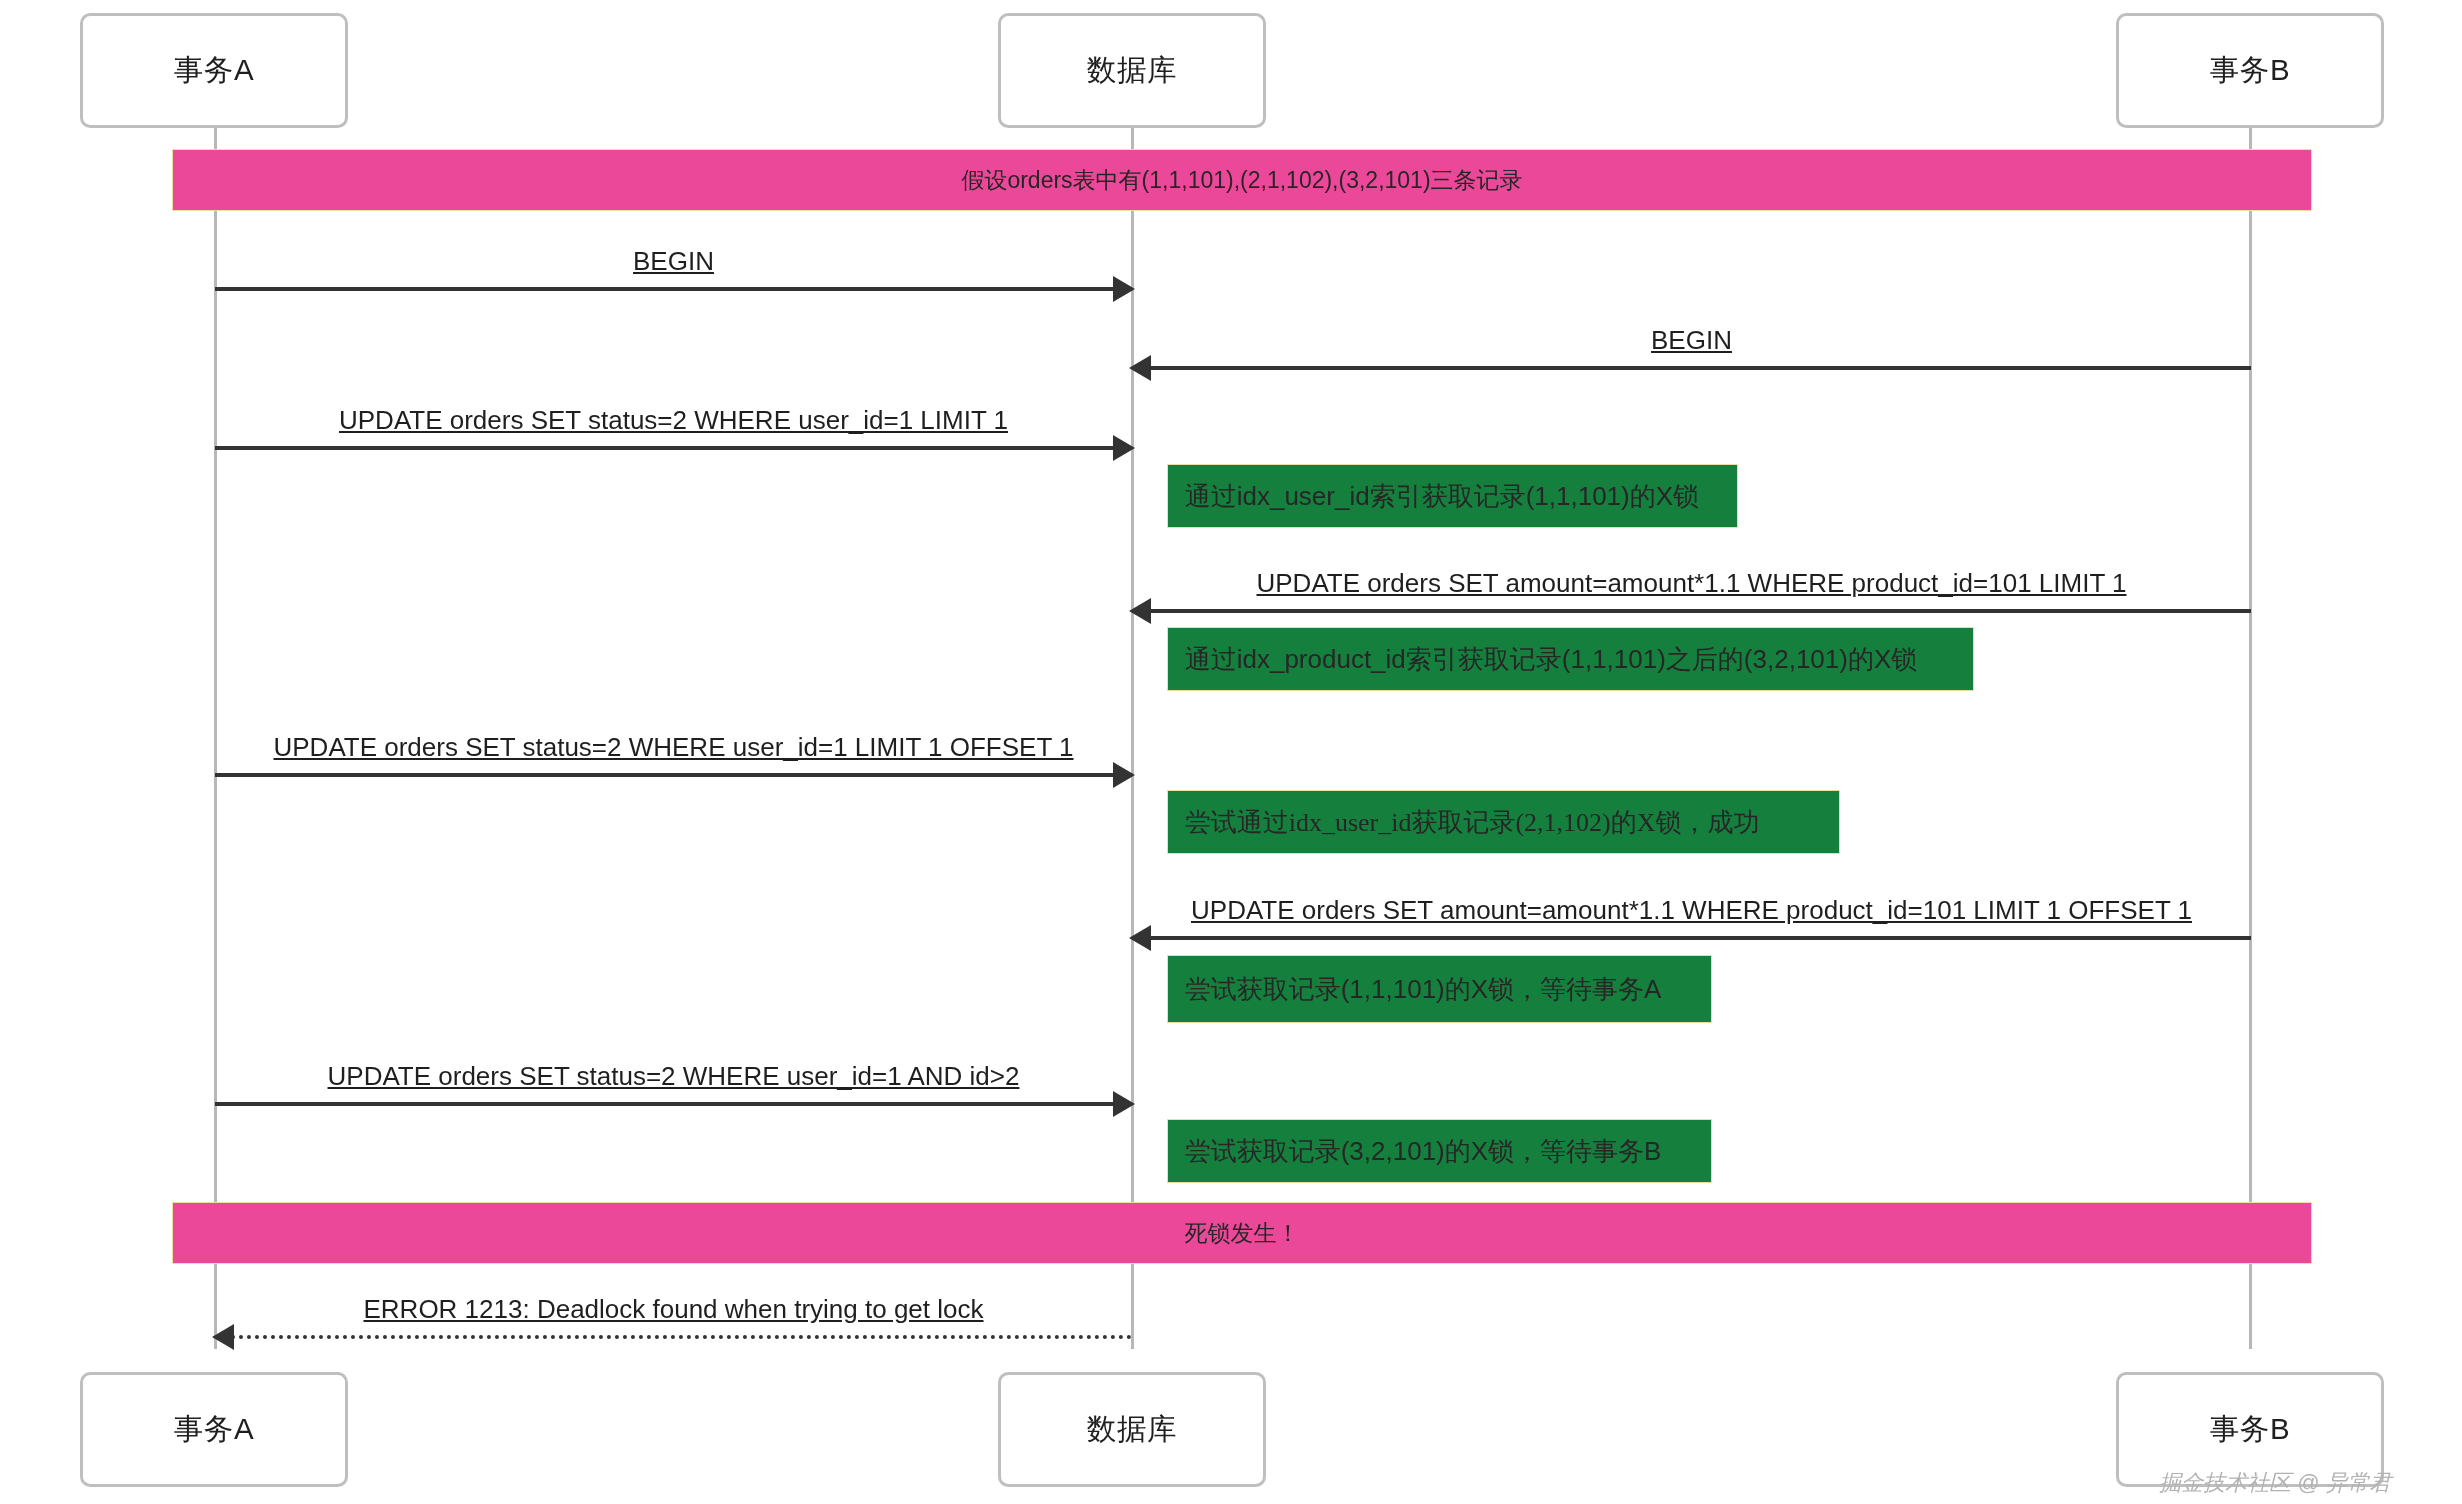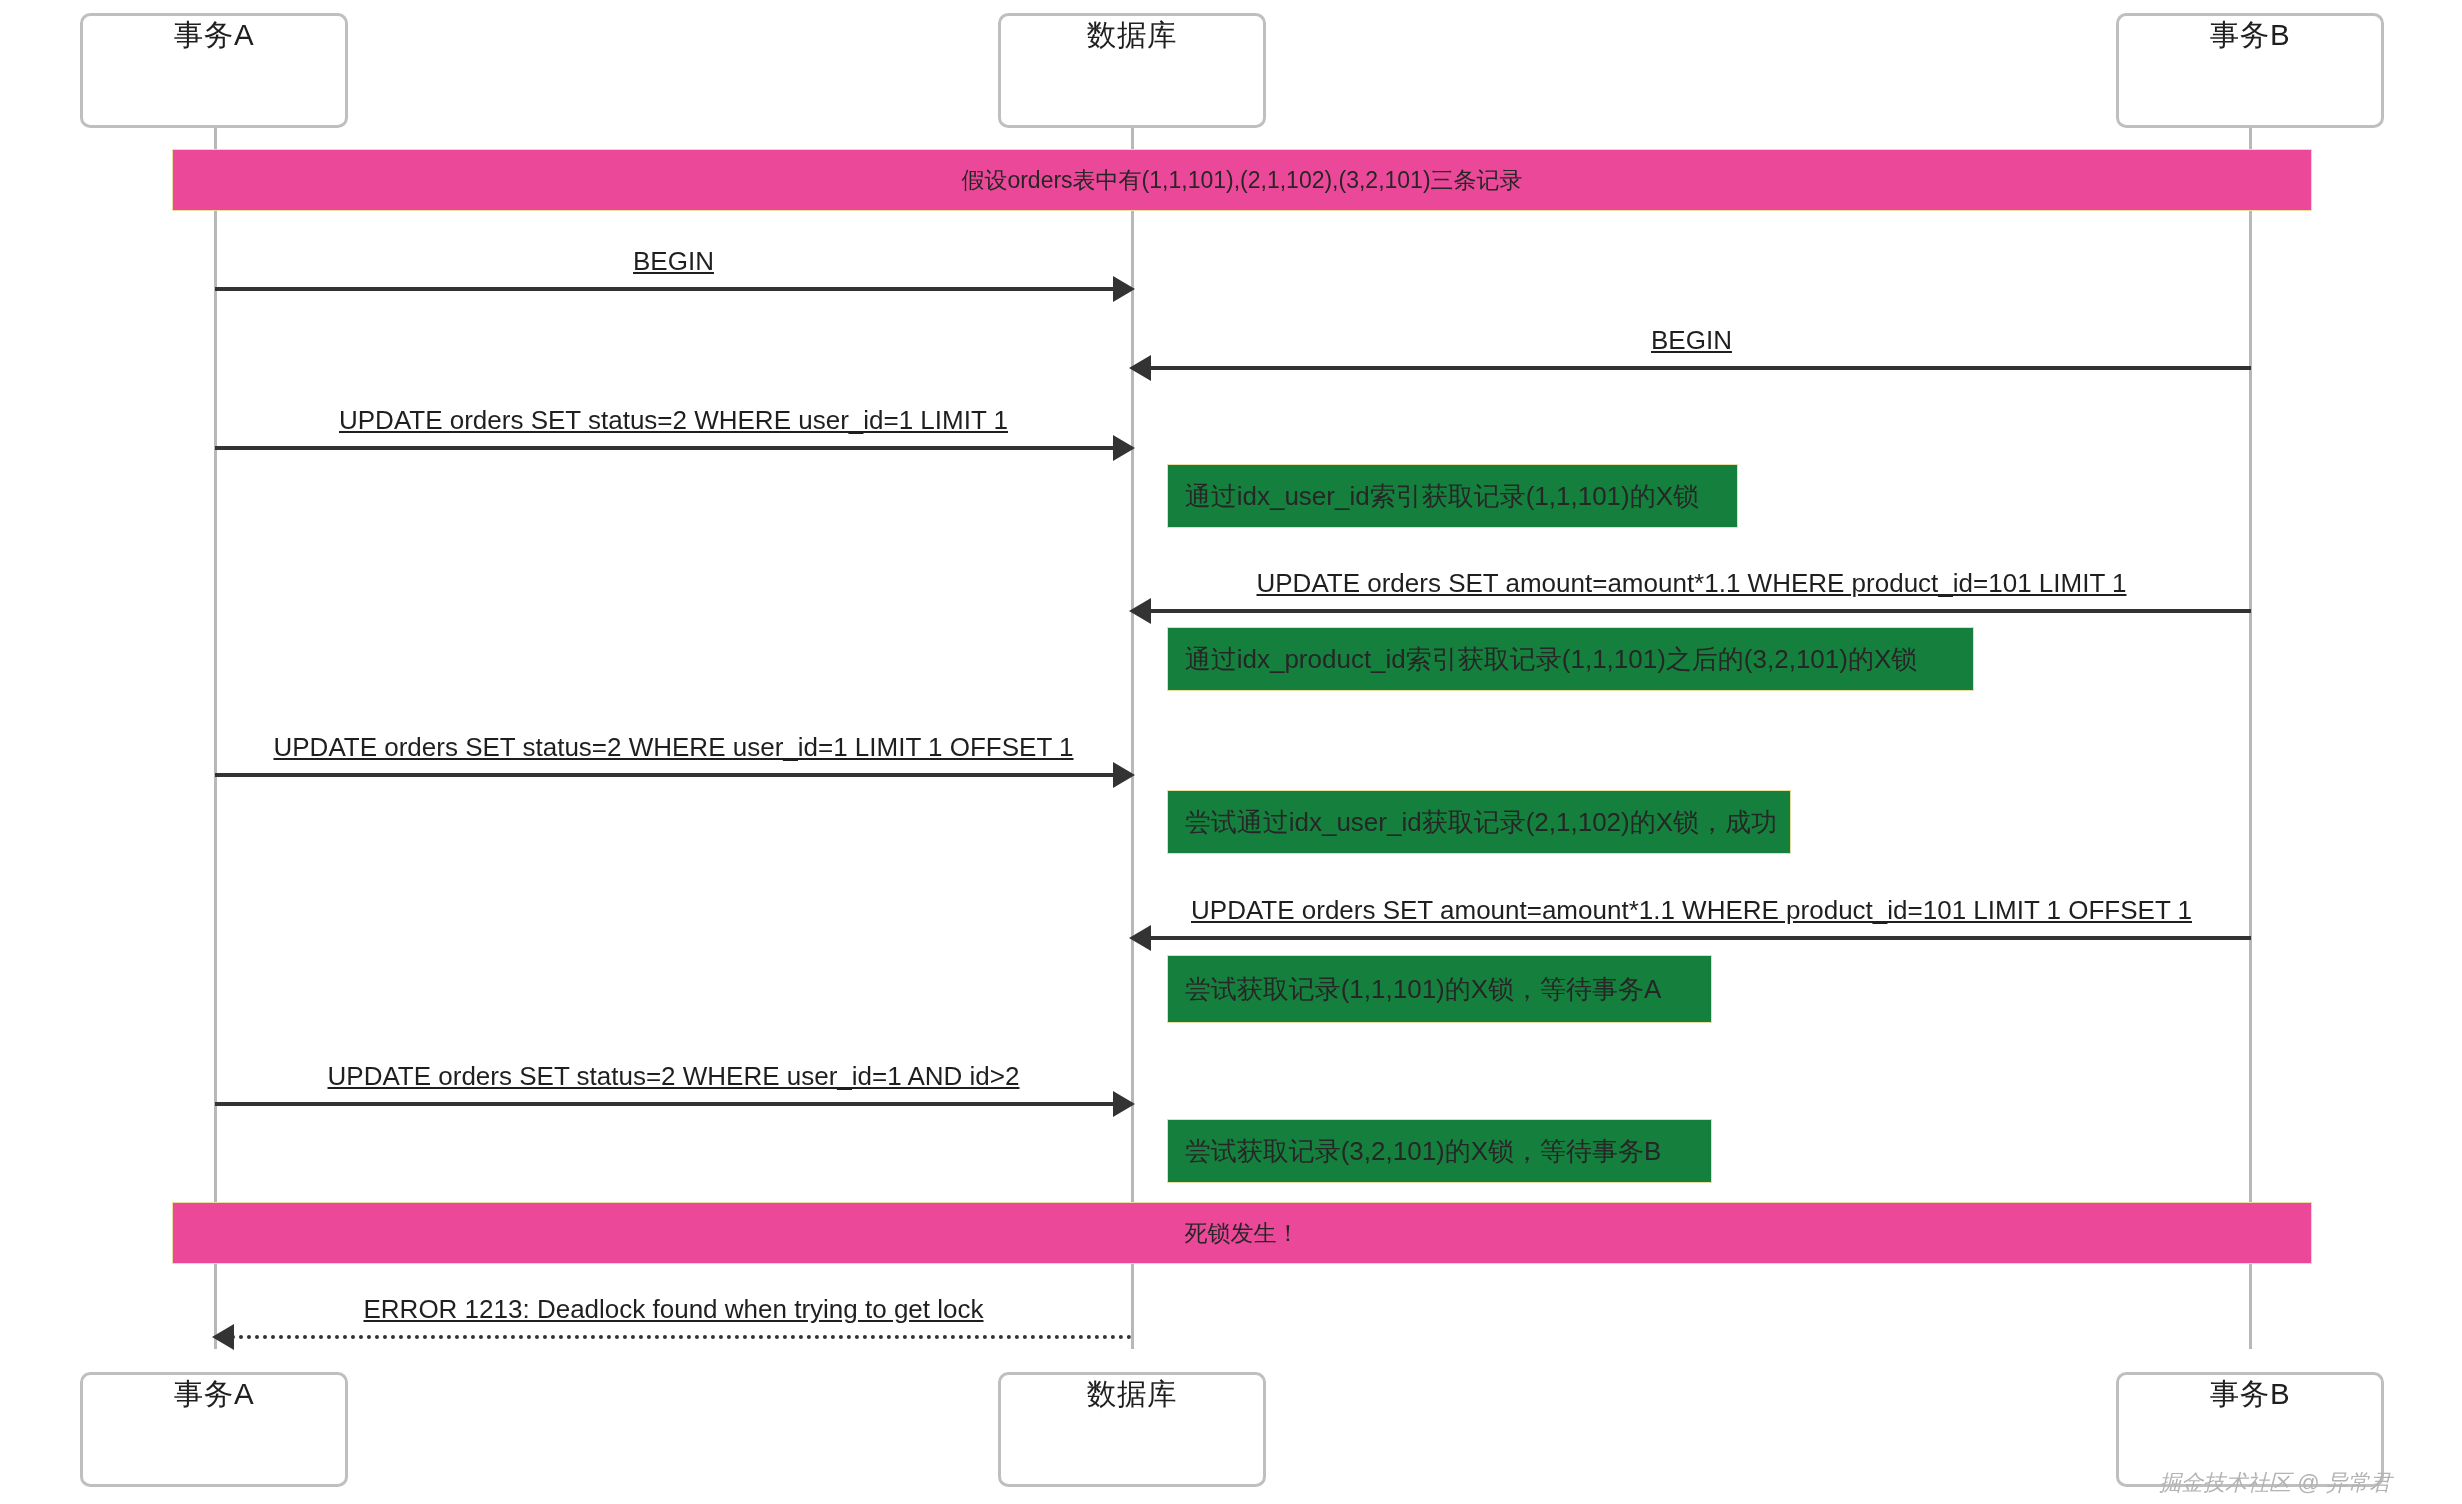--- a/index.html
+++ b/index.html
@@ -19,20 +19,21 @@
   }
 
   
   .actor-box {
     position: absolute;
     box-sizing: border-box;
     background: #ffffff;
     border: 3.8px solid #bfbfbf;
     border-radius: 10.3px;
     display: flex;
+    align-items: center;
     justify-content: center;
     color: #1f1f1f;
     font-size: 29.5px;
     letter-spacing: 0.6px;
     white-space: nowrap;
   }
 
   
   .lifeline {
     position: absolute;
@@ -178,21 +179,21 @@
   <div class="note" style="left:1167px; top:627px; width:807px; height:64px;">
     <span>通过idx_product_id索引获取记录(1,1,101)之后的(3,2,101)的X锁</span>
   </div>
 
   <div class="msg" style="left:215px; top:773px; width:917px;">
     <span class="label">UPDATE orders SET status=2 WHERE user_id=1 LIMIT 1 OFFSET 1</span>
     <span class="line"></span>
     <span class="head right"></span>
   </div>
 
-  <div class="note" style="left:1167px; top:790px; width:624px; height:64px;">
+  <div class="note" style="left:1167px; top:790px; width:673px; height:64px;font-family:Liberation Serif, serif;">
     <span>尝试通过idx_user_id获取记录(2,1,102)的X锁，成功</span>
   </div>
 
   <div class="msg" style="left:1132px; top:936px; width:1119px;">
     <span class="label">UPDATE orders SET amount=amount*1.1 WHERE product_id=101 LIMIT 1 OFFSET 1</span>
     <span class="line"></span>
     <span class="head left"></span>
   </div>
 
   <div class="note" style="left:1167px; top:955px; width:545px; height:68px;">

